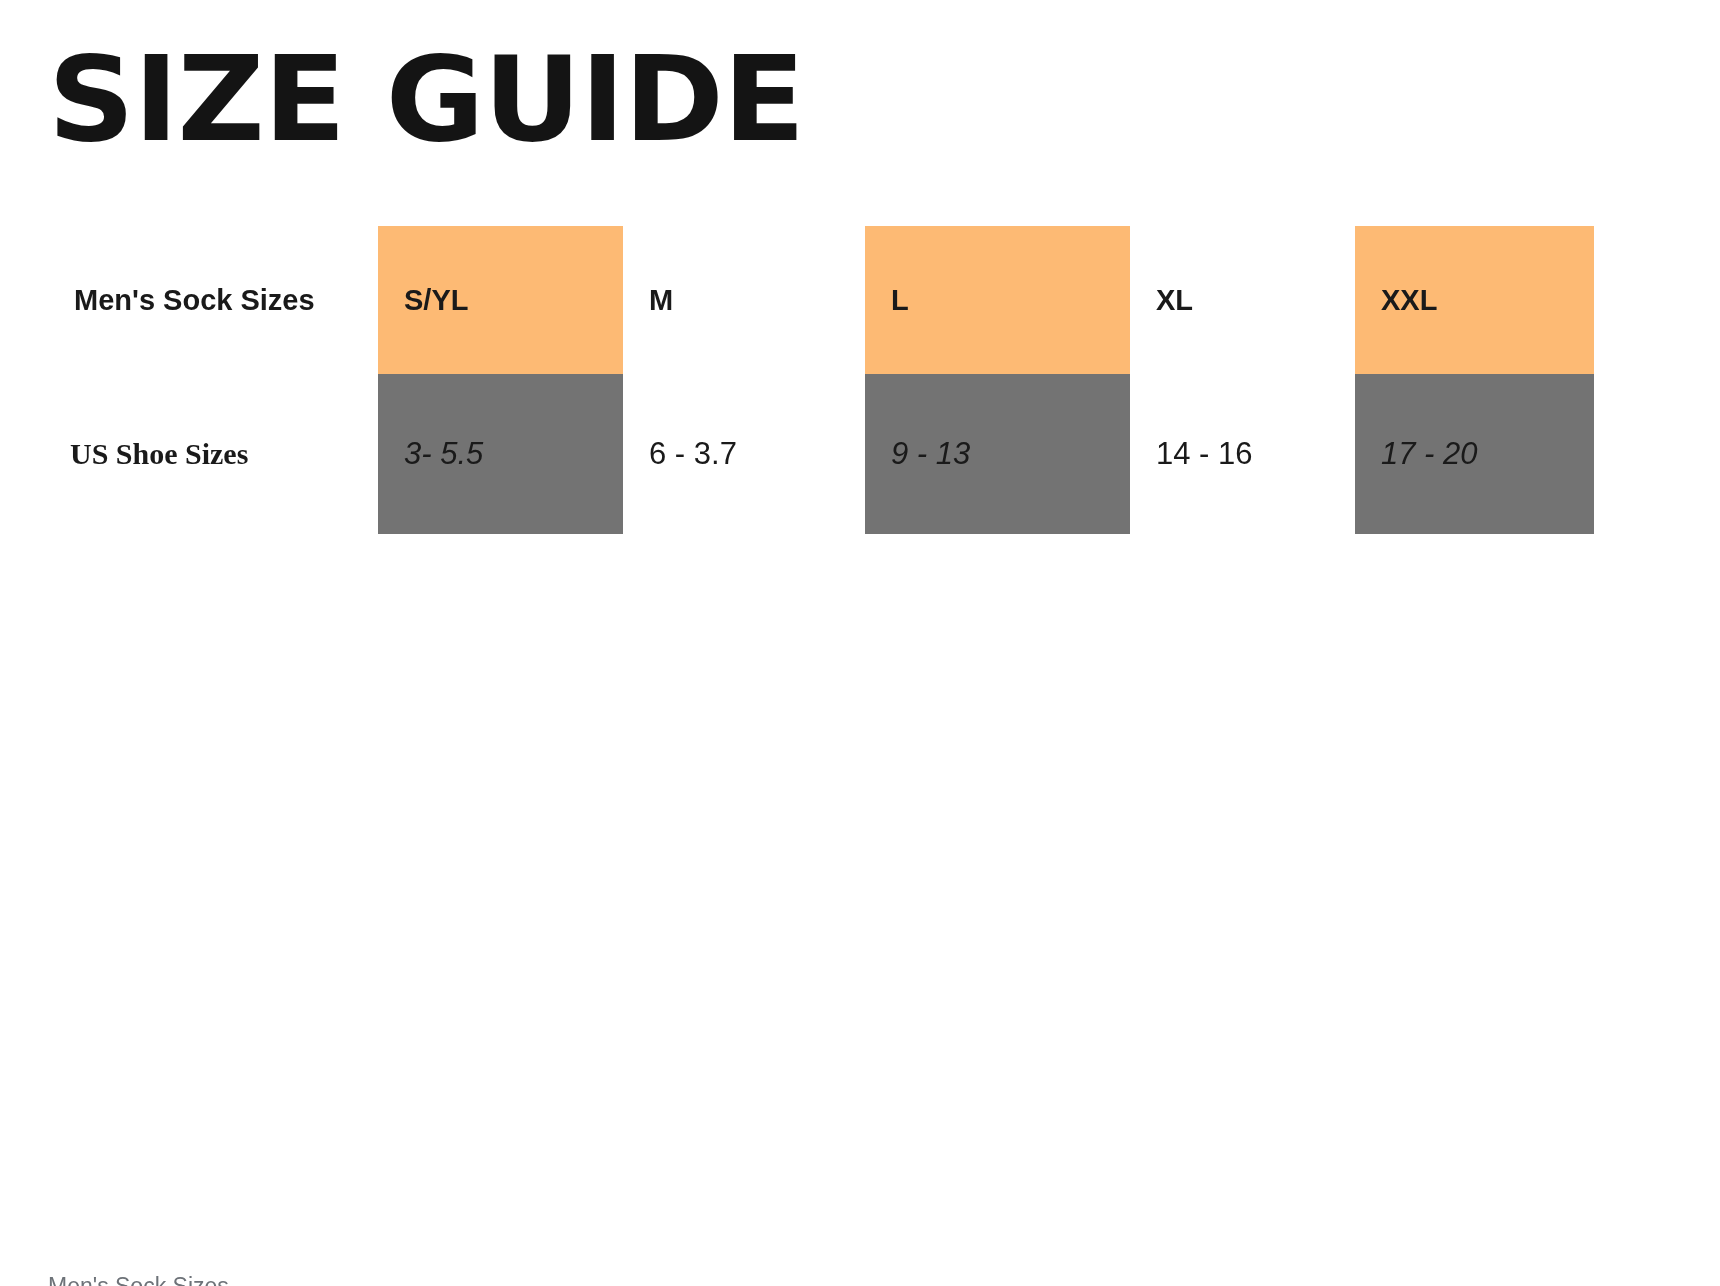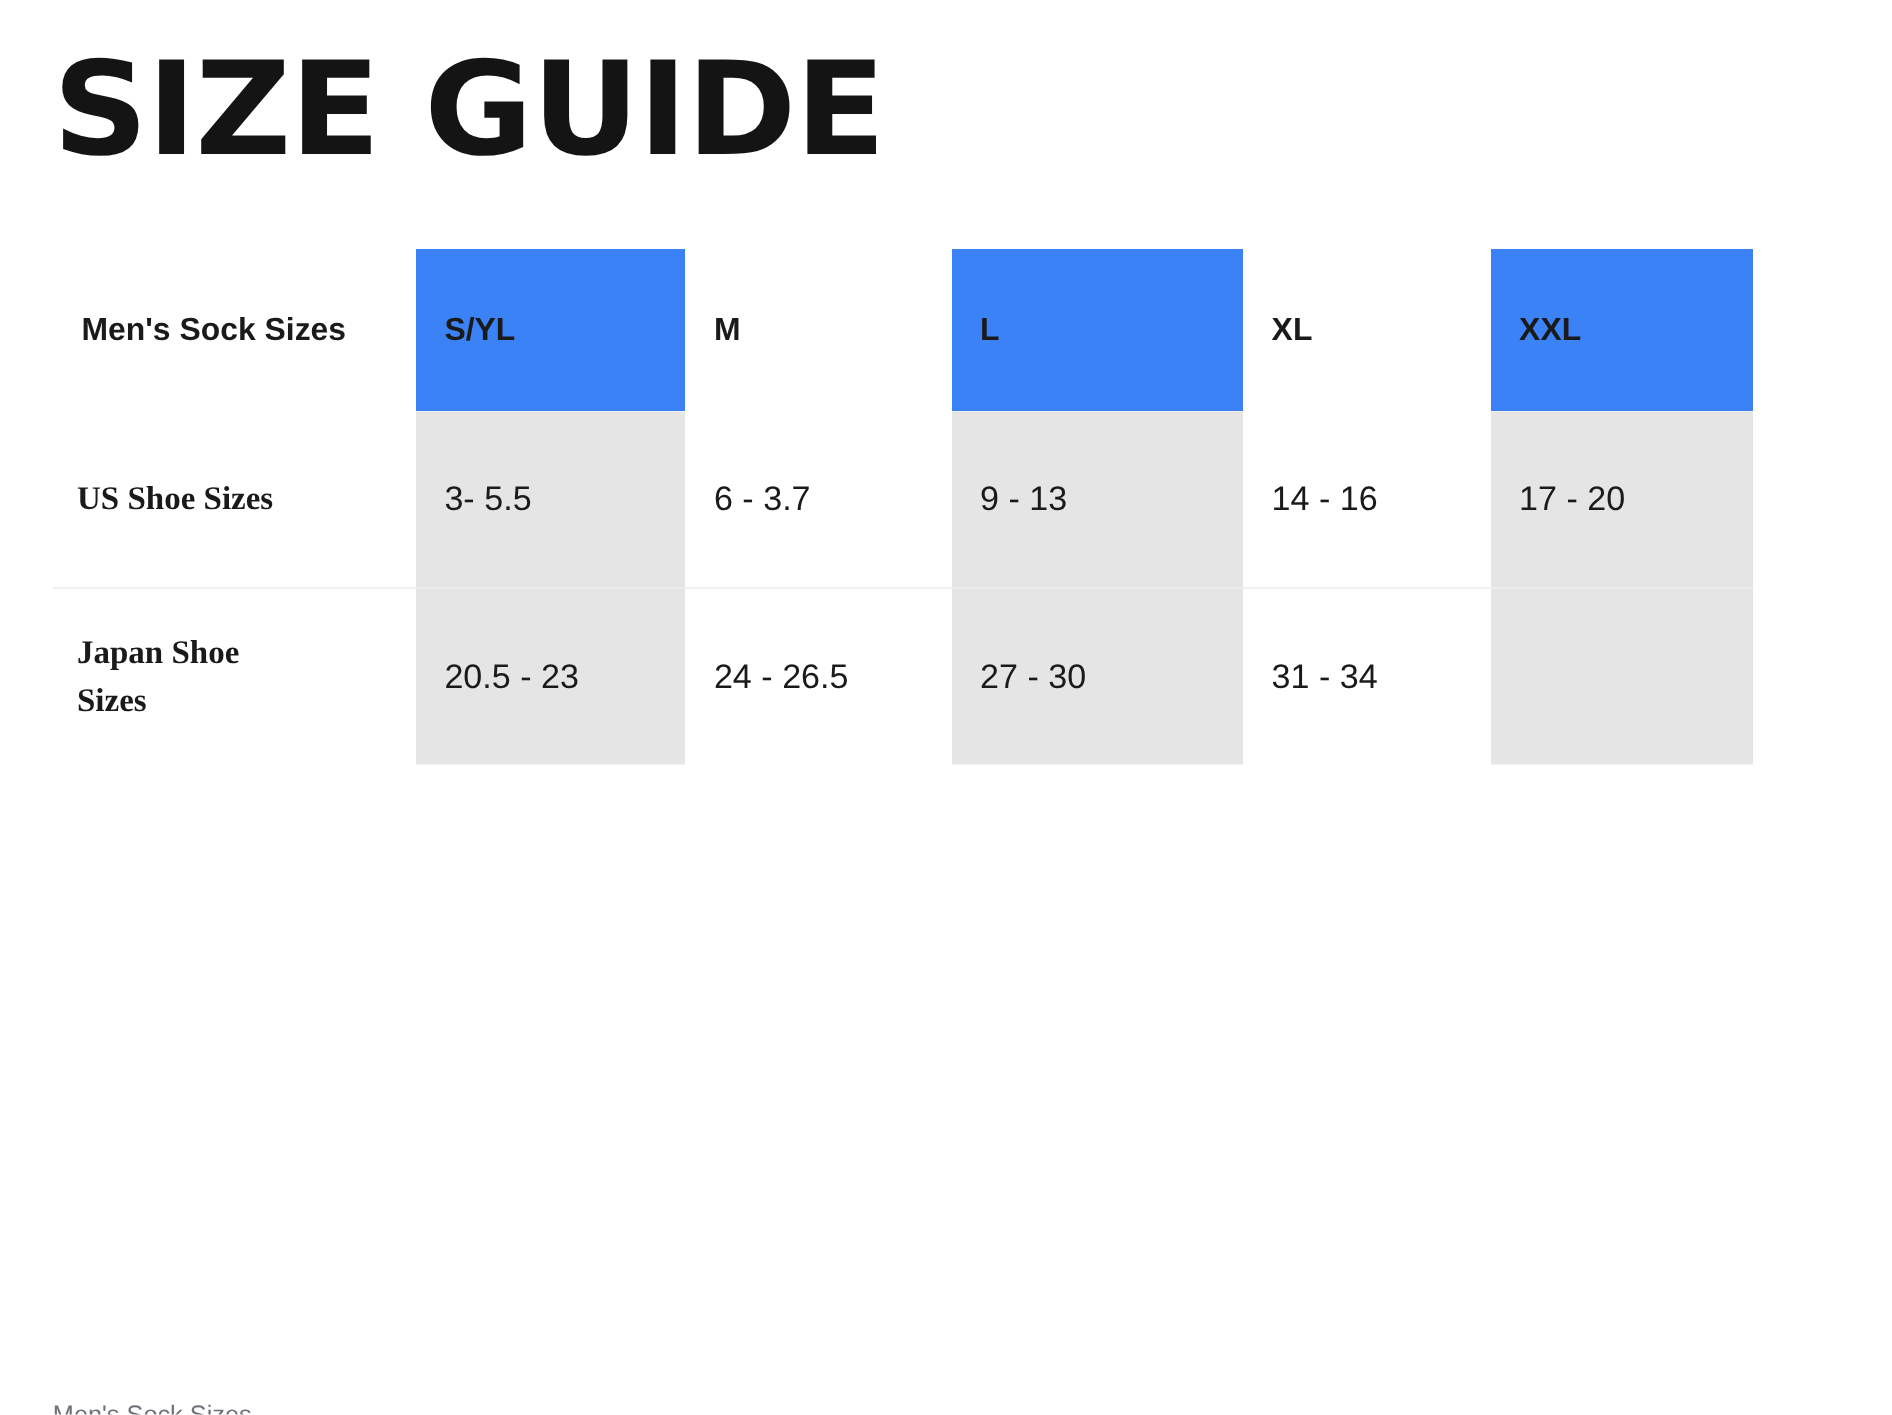--- a/index.html
+++ b/index.html
@@ -71,24 +71,25 @@
   .size-table tbody tr:first-child td {
     border-top: 0;
   }
   .rowhead {
     font-weight: 700;
     font-size: 29px;
     padding-left: 22px !important;
     max-width: 220px;
   }
   .shaded {
-    background: #e5e5e5;
+    background: #737373;
+    font-style: italic;
   }
   .shaded-head {
-    background: #3b82f6;
+    background: #fdba74;
   }
   .cell-val {
     font-weight: 400;
     font-size: 31px;
     color: #1a1a1a;
     white-space: nowrap;
   }
   .rowhead-label {
     display: block;
     max-width: 210px;
@@ -145,30 +146,20 @@
               <span class="rowhead-label">US Shoe Sizes</span>
             </td>
           <td class="shaded"><span class="cell-val">3- 5.5</span></td>
           <td><span class="cell-val">6 - 3.7</span></td>
           <td class="shaded"><span class="cell-val">9 - 13</span></td>
           <td><span class="cell-val">14 - 16</span></td>
           <td class="shaded"><span class="cell-val">17 - 20</span></td>
         </tr>
 
 
-        <tr>
-          <td class="rowhead">
-              <span class="rowhead-label">Japan Shoe Sizes</span>
-            </td>
-          <td class="shaded"><span class="cell-val">20.5 - 23</span></td>
-          <td><span class="cell-val">24 - 26.5</span></td>
-          <td class="shaded"><span class="cell-val">27 - 30</span></td>
-          <td><span class="cell-val">31 - 34</span></td>
-          <td class="shaded"><span class="cell-val"></span></td>
-        </tr>
 
 
 
       </tbody>
     </table>
   </div>
 
   <div class="caption">Men's Sock Sizes</div>
 
 </div>

